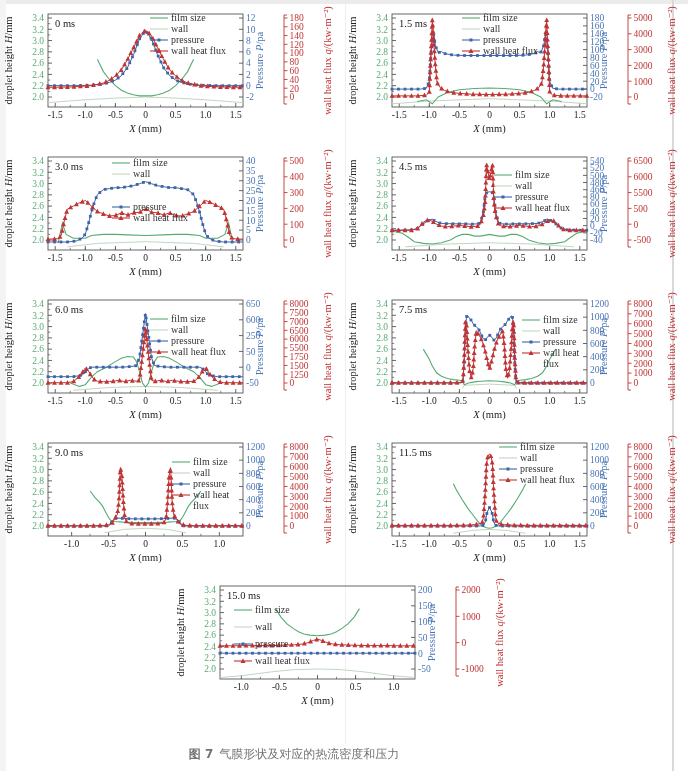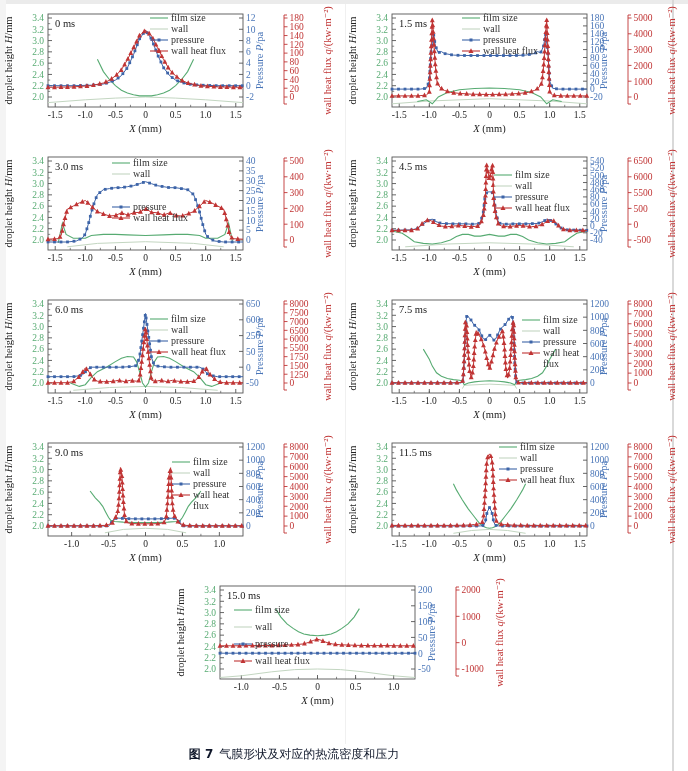--- a/index.html
+++ b/index.html
@@ -2,21 +2,21 @@
 <html><head>
 <meta charset="utf-8">
 <style>
   html,body{margin:0;padding:0;background:#fff;}
   body{width:688px;height:771px;position:relative;font-family:"Liberation Serif","DejaVu Serif",serif;overflow:hidden;}
   .edge-top{position:absolute;left:0;top:0;width:688px;height:4px;background:#ebebeb;}
   .edge-left{position:absolute;left:0;top:0;width:6px;height:771px;background:#f4f4f4;}
   .col-divider{position:absolute;left:345px;top:4px;width:1px;height:740px;background:#f0f0f0;}
   .edge-right{position:absolute;left:672px;top:0;width:2px;height:771px;background:#d9d9d9;}
   .chart{position:absolute;width:344px;height:143px;}
-  .caption{position:absolute;left:0;top:746px;width:588px;text-align:center;font-size:12px;color:#0f172a;
+  .caption{position:absolute;left:0;top:746px;width:588px;text-align:center;font-size:12px;color:#737373;
            font-family:"DejaVu Sans","Liberation Sans",sans-serif;}
   .caption .cap-label{font-weight:bold;margin-right:6px;}
   svg text{font-family:"Liberation Serif","DejaVu Serif",serif;}
 </style>
 </head>
 <body>
 
 <div class="edge-top"></div>
 <div class="edge-left"></div>
 <div class="col-divider"></div>

